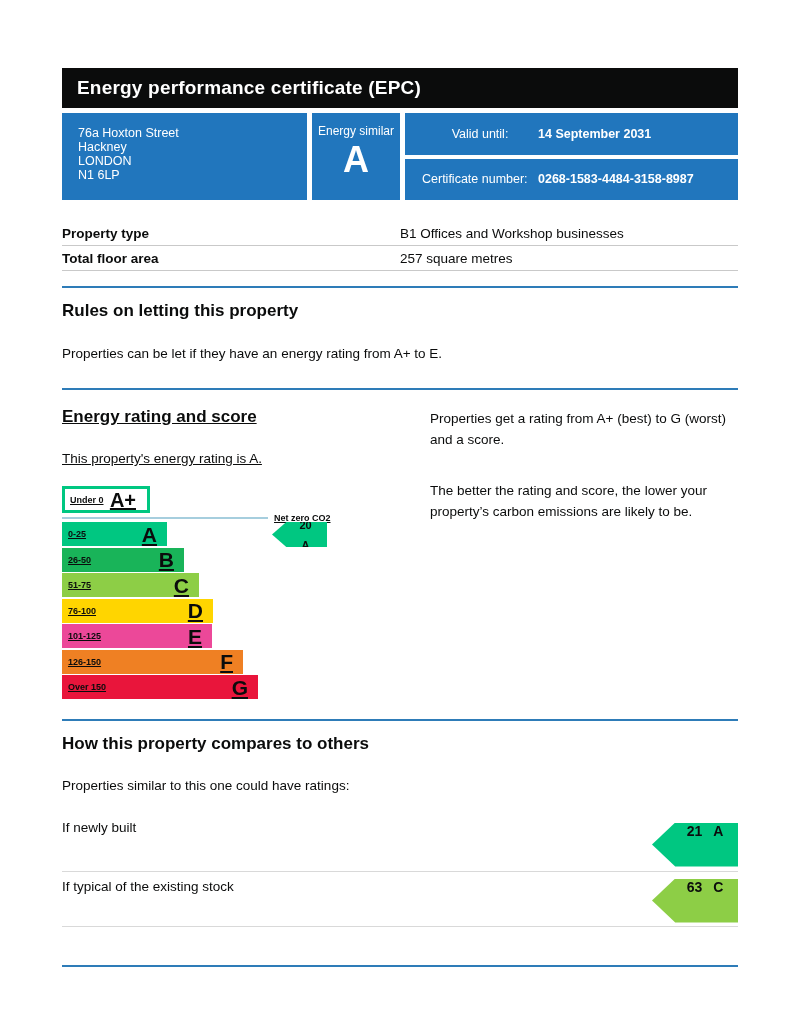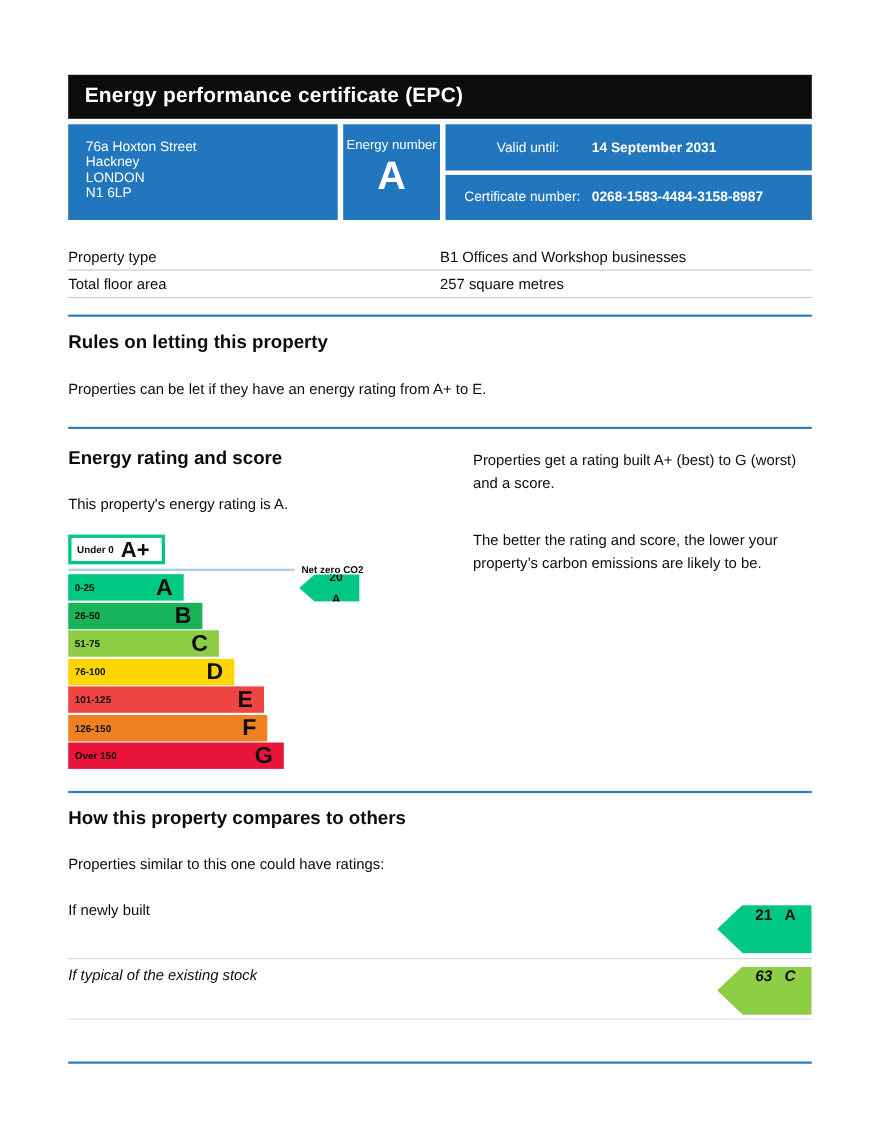--- a/index.html
+++ b/index.html
@@ -30,36 +30,36 @@
   .erate-label { font-size: 12px; }
   .erate-value { font-size: 36px; font-weight: bold; line-height: 1; margin-top: 4px; }
   .validity-col { flex: 1; display: flex; flex-direction: column; gap: 4px; }
   .vrow { flex: 1; display: flex; align-items: center; padding-left: 17px; font-size: 12.5px; }
   .vlabel { width: 116px; }
   .vvalue { font-weight: bold; }
 
   
   .details { margin-top: 21px; }
   .drow { display: flex; align-items: center; height: 25px; border-bottom: 1px solid #c9c9c9; font-size: 13.5px; }
-  .dlabel { width: 338px; }
+  .dlabel { width: 338px; font-weight: bold; }
 
   
   .rule { border: none; border-top: 2px solid #2e7cb8; margin: 0; }
   .rule-1 { margin-top: 15px; }
   .rule-2 { margin-top: 27px; }
   .rule-3 { margin-top: 18px; }
   .rule-4 { margin-top: 38px; }
   h2 { font-size: 17px; font-weight: bold; margin: 0; }
   .h-rules { margin-top: 13px; }
   .p-body { font-size: 13.5px; margin: 0; }
   .p-rules { margin-top: 25px; }
 
   
   .rating-grid { margin-top: 17px; display: flex; gap: 28px; }
-  .rating-left { width: 340px; }
+  .rating-left { width: 340px; text-decoration: underline; }
   .rating-right { flex: 1; padding-top: 2px; }
   .p-intro { margin-top: 24px; }
   .p-note { font-size: 13.5px; margin: 0; line-height: 1.55; }
   .p-note + .p-note { margin-top: 30px; }
 
   
   .chart-wrap { position: relative; margin-top: 20px; width: 340px; }
   .aplus-box {
     width: 88px; height: 27px; background: #ffffff;
     border: 3px solid #00c781;
@@ -88,21 +88,21 @@
   }
 
   
   .h-compare { margin-top: 13px; }
   .p-compare { margin-top: 24px; }
   .compare-rows { margin-top: 17px; }
   .crow { position: relative; border-bottom: 1px solid #d9d9d9; font-size: 13.5px; }
   .crow:nth-child(1) { height: 62px; }
   .crow:nth-child(1) .crow-label { padding-top: 10px; }
   .crow:nth-child(1) .compare-arrow { top: 13px; }
-  .crow:nth-child(2) { height: 55px; font-style: italic; }
+  .crow:nth-child(2) { height: 55px; }
   .crow:nth-child(2) .crow-label { padding-top: 7px; }
   .crow:nth-child(2) .compare-arrow { top: 7px; }
   .compare-arrow {
     position: absolute; right: 0;
     width: 86px; height: 44px;
     clip-path: polygon(0 50%, 27% 0, 100% 0, 100% 100%, 27% 100%);
     display: flex; justify-content: center; gap: 11px;
     padding-left: 20px;
     font-size: 14px; font-weight: bold; color: #0b0c0c;
   }
@@ -117,21 +117,21 @@
   </div>
 
   <div class="summary-row">
     <div class="panel addr-box" id="addr-box" style="background: rgb(33, 118, 189);">
         <div>76a Hoxton Street</div>
         <div>Hackney</div>
         <div>LONDON</div>
         <div>N1 6LP</div>
       </div>
     <div class="panel erate-box" style="background: rgb(33, 118, 189);">
-      <div class="erate-label">Energy number</div>
+      <div class="erate-label">Energy similar</div>
       <div class="erate-value">A</div>
     </div>
     <div class="validity-col">
       <div class="panel vrow" style="background: rgb(33, 118, 189); text-align: center;">
         <span class="vlabel">Valid until:</span>
         <span class="vvalue">14 September 2031</span>
       </div>
       <div class="panel vrow" style="background: rgb(33, 118, 189);">
         <span class="vlabel">Certificate number:</span>
         <span class="vvalue">0268-1583-4484-3158-8987</span>
@@ -184,36 +184,36 @@
             <span class="band-letter">B</span>
           </div>
           <div class="band" style="width: 137px; background: rgb(141, 206, 70);">
             <span class="band-range">51-75</span>
             <span class="band-letter">C</span>
           </div>
           <div class="band" style="width: 151px; background: rgb(255, 213, 0);">
             <span class="band-range">76-100</span>
             <span class="band-letter">D</span>
           </div>
-          <div class="band" style="width: 178px; background: #ef4444; justify-content: space-between;">
+          <div class="band" style="width: 150px; background: #ec4899; justify-content: space-between;">
             <span class="band-range">101-125</span>
             <span class="band-letter">E</span>
           </div>
           <div class="band" style="width: 181px; background: rgb(239, 128, 35);">
             <span class="band-range">126-150</span>
             <span class="band-letter">F</span>
           </div>
           <div class="band" style="width: 196px; background: rgb(233, 21, 59);">
             <span class="band-range">Over 150</span>
             <span class="band-letter">G</span>
           </div>
         </div>
     </div>
     <div class="rating-right">
-      <p class="p-note">Properties get a rating built A+ (best) to G (worst) and a score.</p>
+      <p class="p-note">Properties get a rating from A+ (best) to G (worst) and a score.</p>
       <p class="p-note">The better the rating and score, the lower your property’s carbon emissions are likely to be.</p>
     </div>
   </div>
 
   <hr class="rule rule-3">
 
   <h2 class="h-compare">How this property compares to others</h2>
   <p class="p-body p-compare">Properties similar to this one could have ratings:</p>
 
   <div class="compare-rows" id="compare-rows">

